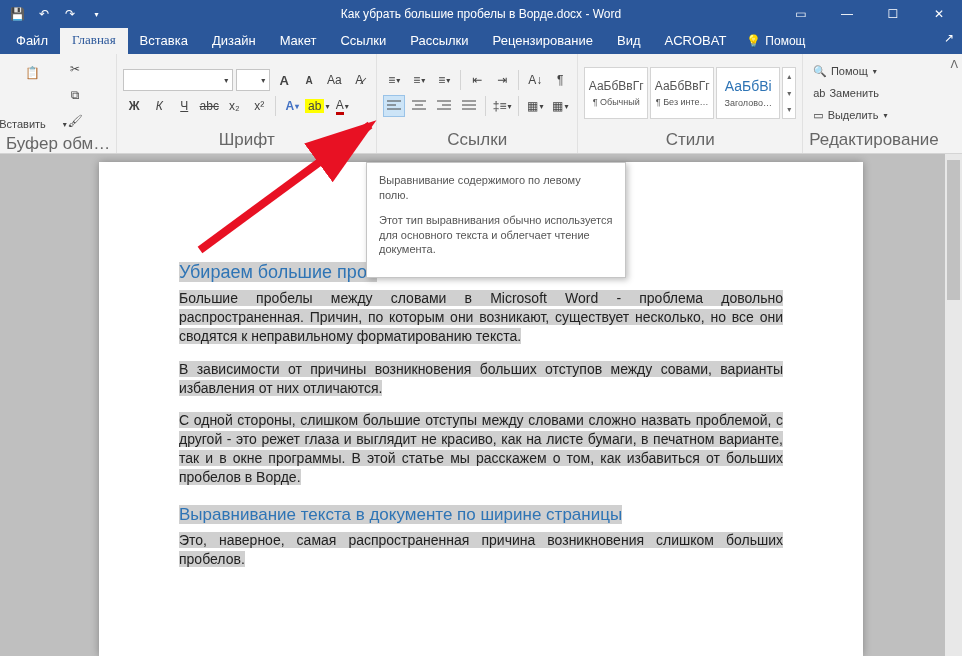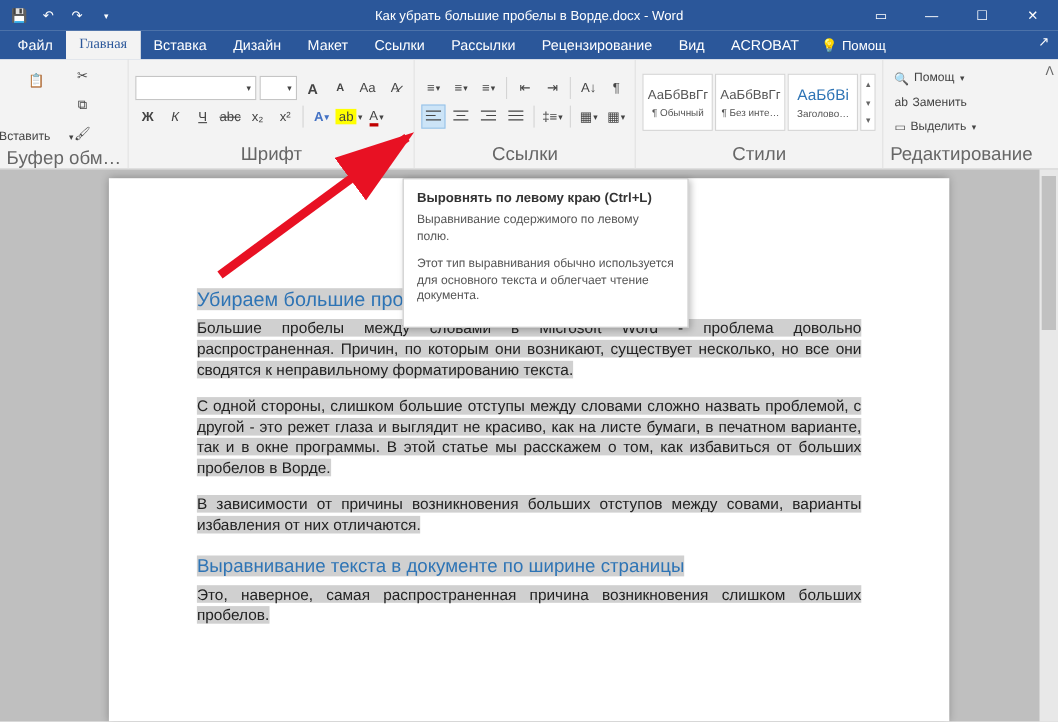--- a/index.html
+++ b/index.html
@@ -272,38 +272,37 @@
   <div style="position:absolute;right:4px;top:4px;font-size:11px;color:#666">ᐱ</div>
 </div>
 
 <div class="docarea">
   <div class="page">
     <div class="doc-h1"><span class="sel">Убираем большие проб</span></div>
     <div class="doc-p">
       <span class="sel"><span>Большие пробелы между словами в </span><span class="ul redw">Microsoft Word</span><span> - проблема довольно распространенная. Причин, по которым они возникают, существует несколько, но все они сводятся к неправильному форматированию текста.</span></span>
     </div>
     <div class="doc-p">
+      <span class="sel">В зависимости от причины возникновения больших отступов между совами, варианты избавления от них отличаются.</span>
+    </div>
+    <div class="doc-p">
       <span class="sel"><span>С одной стороны, слишком большие отступы между словами сложно назвать проблемой, с другой - это режет глаза и выглядит не красиво, как на листе бумаги, в печатном варианте, так и в окне программы. В этой статье мы расскажем о том, как избавиться от больших пробелов в </span><span class="ul redw">Ворде</span><span>.</span></span>
-    </div>
-    <div class="doc-p">
-      <span class="sel">В зависимости от причины возникновения больших отступов между совами, варианты избавления от них отличаются.</span>
     </div>
     <div class="doc-h2"><span class="sel">Выравнивание текста в документе по ширине страницы</span></div>
     <div class="doc-p">
       <span class="sel">Это, наверное, самая распространенная причина возникновения слишком больших пробелов.</span>
     </div>
   </div>
 </div>
 
 <div class="scroll-v">
   <div class="scroll-thumb"></div>
 </div>
 
 <div class="tooltip">
-  <div class="tt-title">Выровнять по левому краю (Ctrl+L)</div>
   <p>Выравнивание содержимого по левому полю.</p>
   <p>Этот тип выравнивания обычно используется для основного текста и облегчает чтение документа.</p>
 </div>
 
 <svg class="arrow" width="200" height="140">
   <defs>
       <marker id="ah" markerWidth="10" markerHeight="10" refX="8" refY="3" orient="auto">
     <path d="M0,0 L0,6 L9,3 z" fill="#e81123"></path>
   </marker>
     </defs>

